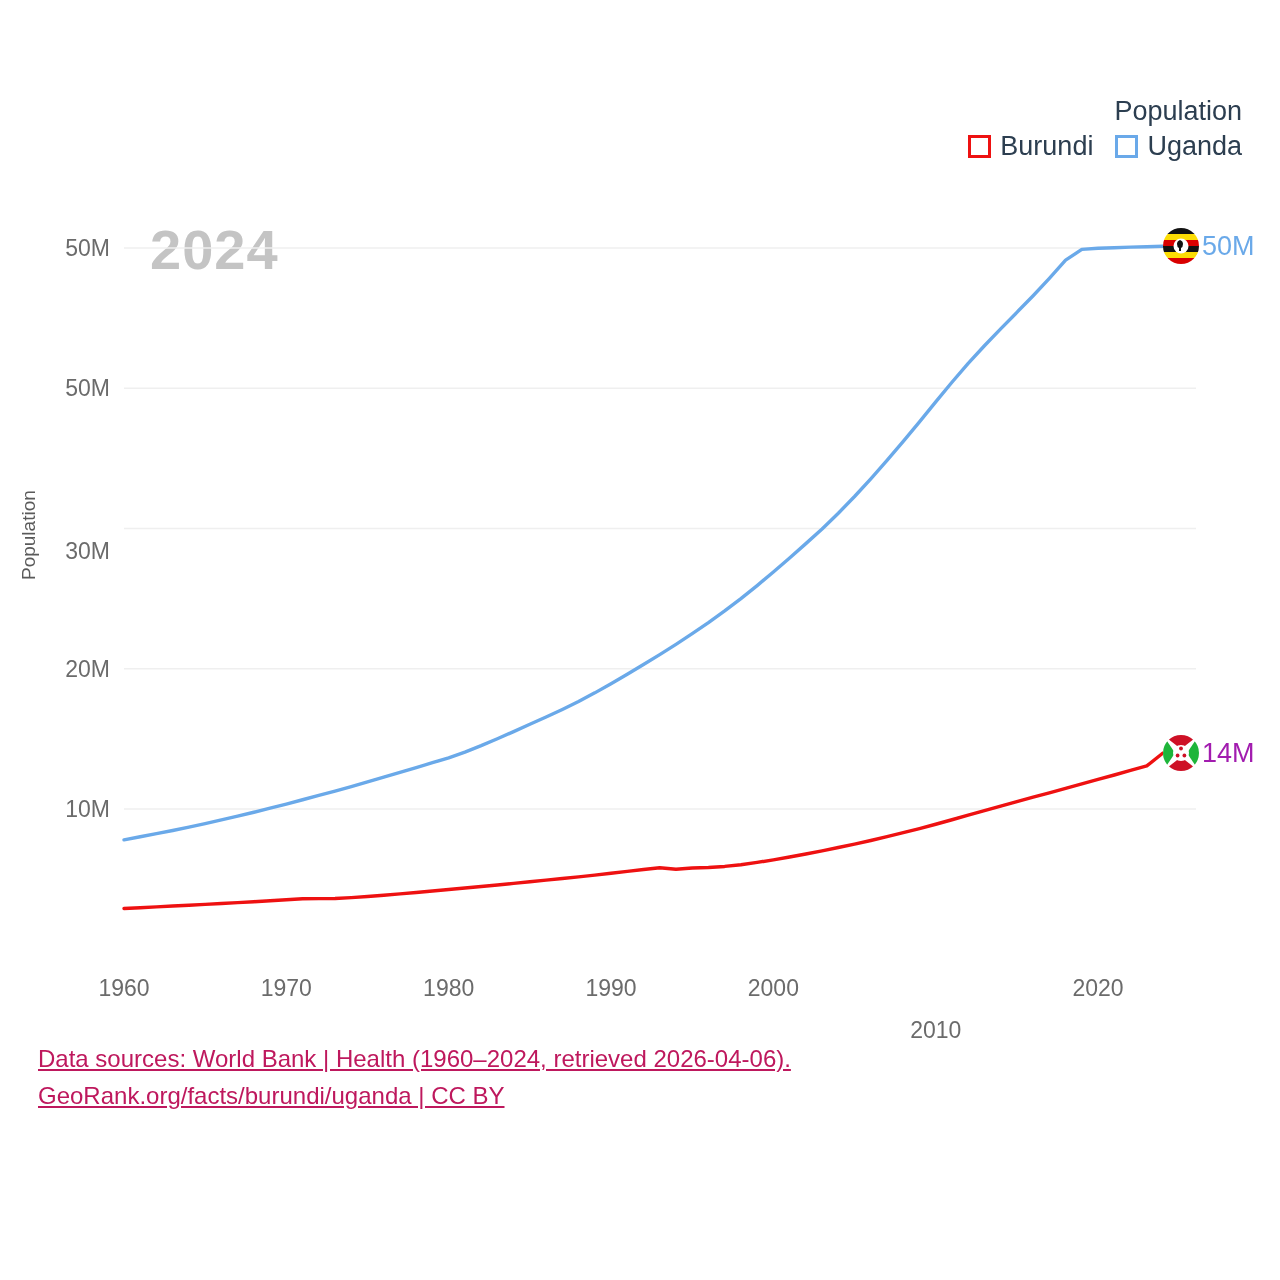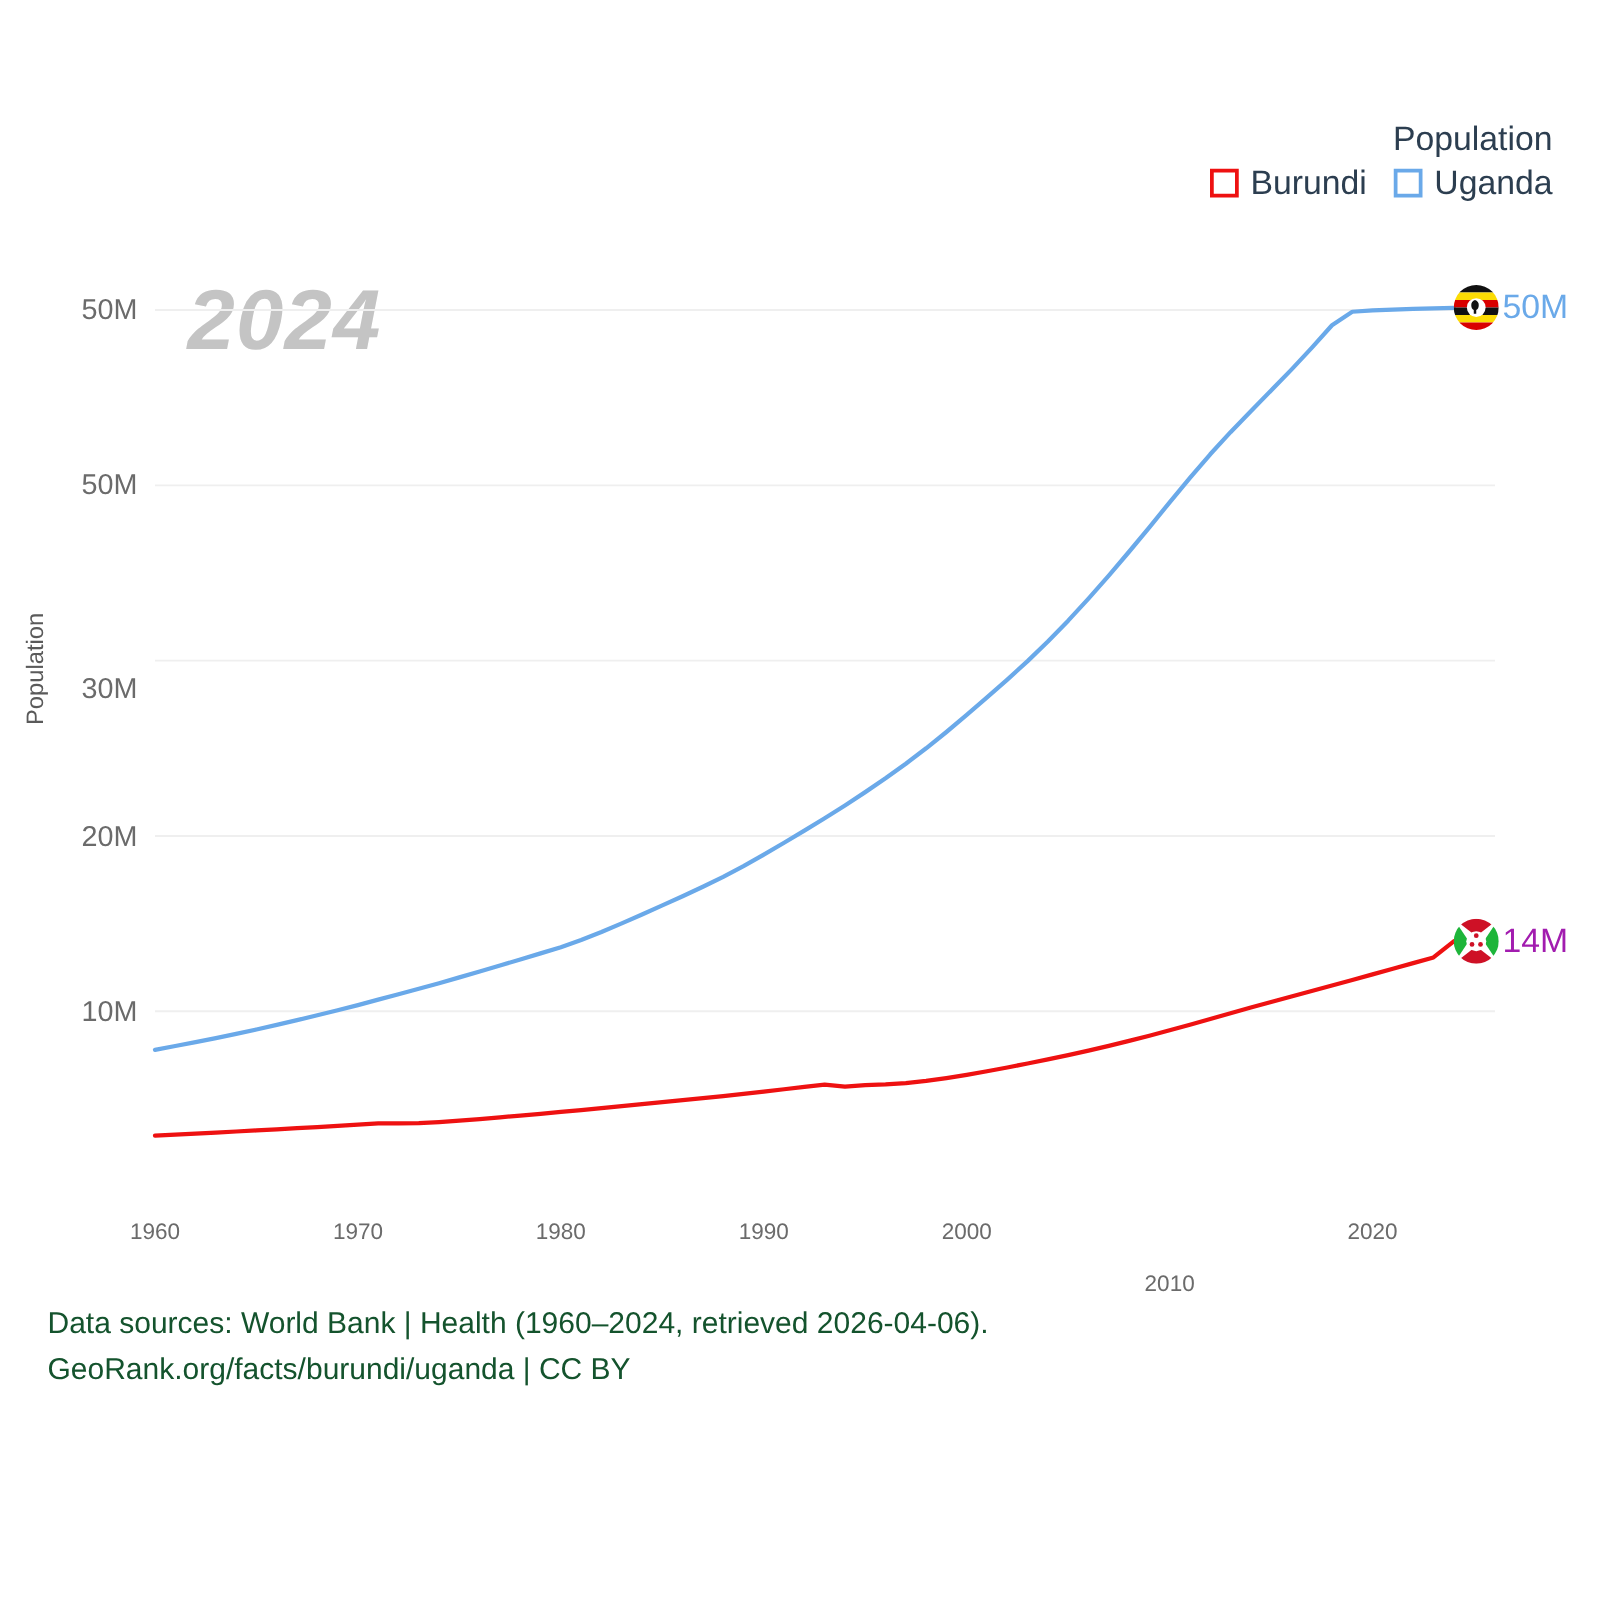--- a/index.html
+++ b/index.html
@@ -74,21 +74,21 @@
     position: absolute;
     font-size: 23px;
     color: #6b6b6b;
     text-align: right;
     width: 110px;
     transform: translateY(-50%);
     white-space: nowrap;
   }
   .xtick-label {
     position: absolute;
-    font-size: 18px;
+    font-size: 23px;
     color: #6b6b6b;
     text-align: center;
     width: 120px;
     transform: translateX(-50%);
     white-space: nowrap;
   }
   #ylabel {
     position: absolute;
     left: 18px;
     top: 580px;
@@ -97,27 +97,26 @@
     transform: rotate(-90deg);
     transform-origin: left top;
     white-space: nowrap;
   }
 
   
   #watermark-year {
     position: absolute;
     left: 150px;
     top: 222px;
-    font-size: 68px;
+    font-size: 56px;
     font-weight: bold;
     color: #c4c4c4;
     letter-spacing: 1px;
     line-height: 1;
     user-select: none;
-    font-style: italic;
   }
 
   
   .end-label {
     position: absolute;
     font-size: 27px;
     white-space: nowrap;
     transform: translateY(-50%);
   }
 
@@ -130,22 +129,23 @@
     overflow: hidden;
     transform: translate(-50%, -50%);
   }
 
   
   #footer {
     position: absolute;
     left: 38px;
     top: 1040px;
     font-size: 24px;
-    color: #14532d;
+    color: #be185d;
     line-height: 1.55;
+    text-decoration: underline;
   }
   #footer div { white-space: nowrap; }
 </style>
 </head>
 <body>
 
 <div id="legend">
   <div id="legend-title">Population</div>
   <div id="legend-items">
     <div class="legend-item">

